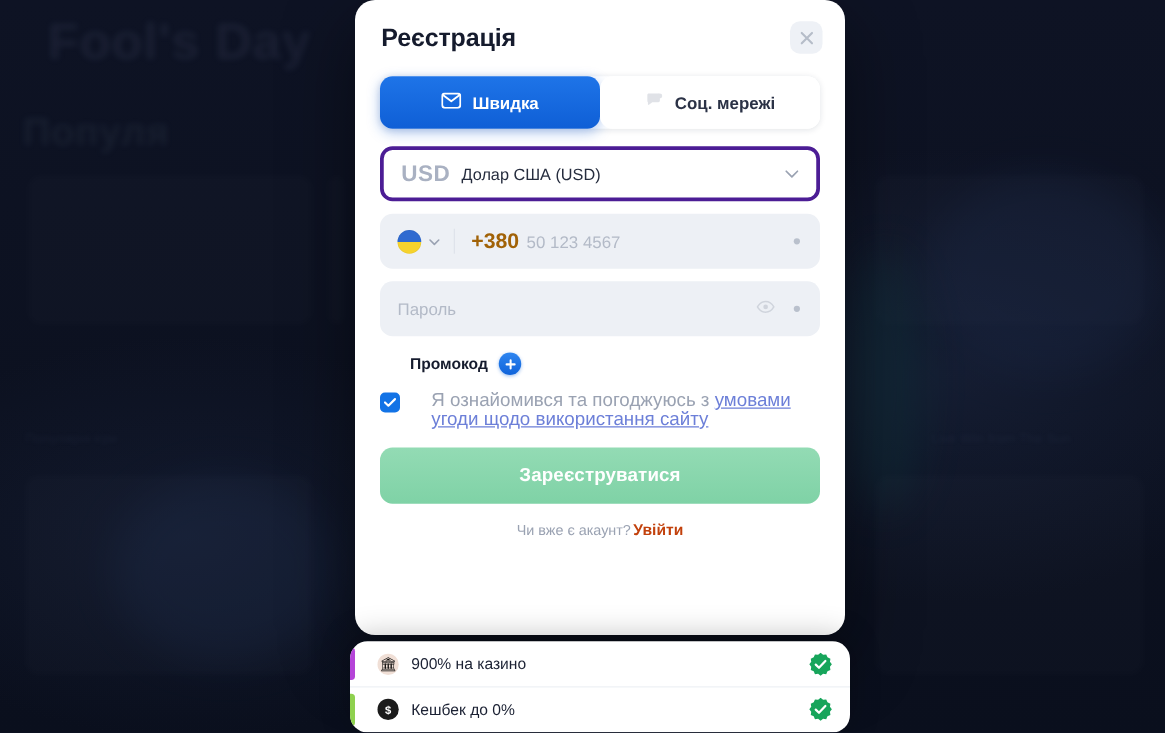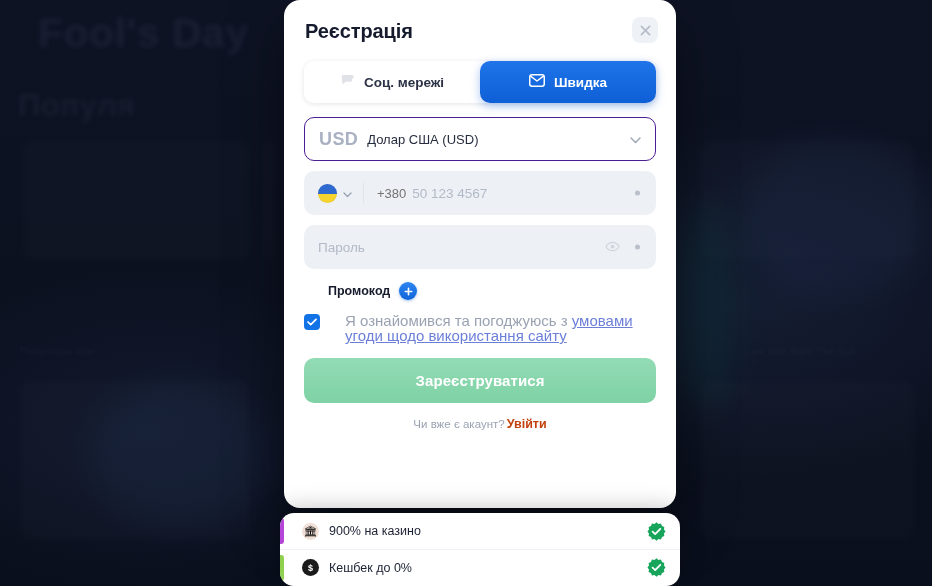--- a/index.html
+++ b/index.html
@@ -130,21 +130,21 @@
   .field {
     margin-top: 14px;
     height: 44px;
     border-radius: 10px;
     display: flex;
     align-items: center;
     position: relative;
   }
   .currency-field {
     background: #ffffff;
-    border: 1px solid #4c1d95;
+    border: 3px solid #4c1d95;
     padding: 0 14px;
     cursor: pointer;
   }
   .cur-code {
     font-size: 18px;
     font-weight: 700;
     color: #a9b1c2;
     letter-spacing: 0.4px;
     margin-right: 9px;
   }
@@ -167,21 +167,21 @@
     background: linear-gradient(180deg, #2f6ad0 0 50%, #f6d32d 50% 100%);
     flex: 0 0 auto;
     box-shadow: 0 0 0 0.5px rgba(0,0,0,0.06) inset;
   }
   .flag-chev { margin-left: 6px; }
   .vsep {
     width: 1px; height: 20px;
     background: #dfe3eb;
     margin: 0 13px 0 11px;
   }
-  .dialcode { font-size: 13px; color: #737373; font-weight: 400; }
+  .dialcode { font-size: 17px; color: #a16207; font-weight: 700; }
   .phone-ph { font-size: 13.5px; color: #b3bac7; margin-left: 6px; text-align: center; }
   .input-ph { font-size: 13.5px; color: #b3bac7; }
   .req-dot {
     position: absolute;
     right: 16px; top: 50%;
     transform: translateY(-50%);
     width: 5px; height: 5px;
     border-radius: 50%;
     background: #b9c0cc;
   }
@@ -341,38 +341,38 @@
     <div class="modal-title">Реєстрація</div>
 
     <button class="close-btn">
       <svg width="11" height="11" viewBox="0 0 11 11">
         <path d="M1.4 1.4 L9.6 9.6 M9.6 1.4 L1.4 9.6" stroke="#b6bdc9" stroke-width="1.7" stroke-linecap="round"></path>
       </svg>
     </button>
 
     
     <div class="tabs">
+      <div class="tab tab-active">
+        <span class="ticon">
+          <svg width="16" height="13" viewBox="0 0 16 13">
+            <rect x="0.75" y="0.75" width="14.5" height="11.5" rx="2.2" fill="none" stroke="#ffffff" stroke-width="1.5"></rect>
+            <path d="M1.6 2.2 L8 7 L14.4 2.2" fill="none" stroke="#ffffff" stroke-width="1.5" stroke-linecap="round" stroke-linejoin="round"></path>
+          </svg>
+        </span>
+        <span>Швидка</span>
+      </div>
       <div class="tab tab-inactive">
         <span class="ticon">
           <svg width="15" height="15" viewBox="0 0 16 16">
             <path d="M2 3.2c0-.7.6-1.2 1.3-1.2h8.1c.7 0 1.3.5 1.3 1.2v5c0 .7-.6 1.2-1.3 1.2H6.2L3.4 11.6c-.4.3-.9 0-.9-.5V9.4C2.2 9.3 2 8.8 2 8.2V3.2z" fill="#9aa2b2"></path>
             <circle cx="12.6" cy="4.1" r="2.1" fill="#9aa2b2"></circle>
           </svg>
         </span>
         <span>Соц. мережі</span>
       </div>
-      <div class="tab tab-active">
-        <span class="ticon">
-          <svg width="16" height="13" viewBox="0 0 16 13">
-            <rect x="0.75" y="0.75" width="14.5" height="11.5" rx="2.2" fill="none" stroke="#ffffff" stroke-width="1.5"></rect>
-            <path d="M1.6 2.2 L8 7 L14.4 2.2" fill="none" stroke="#ffffff" stroke-width="1.5" stroke-linecap="round" stroke-linejoin="round"></path>
-          </svg>
-        </span>
-        <span>Швидка</span>
-      </div>
     </div>
 
     
     <div class="field currency-field">
       <span class="cur-code">USD</span>
       <span class="cur-name">Долар США (USD)</span>
       <span class="chevron-right">
         <svg width="11" height="7" viewBox="0 0 11 7">
           <path d="M1 1 L5.5 5.5 L10 1" fill="none" stroke="#9aa2b2" stroke-width="1.4" stroke-linecap="round" stroke-linejoin="round"></path>
         </svg>

